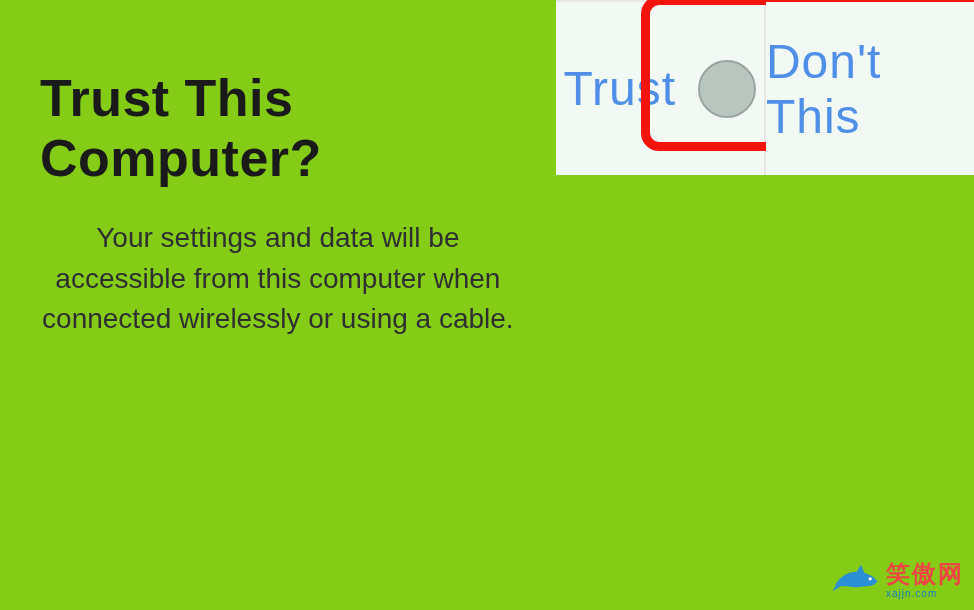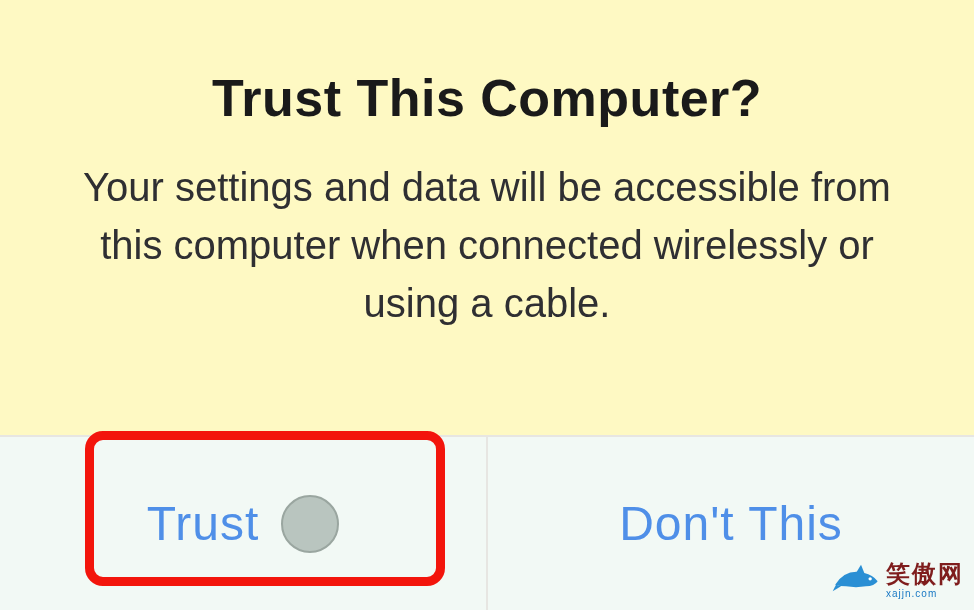--- a/index.html
+++ b/index.html
@@ -14,42 +14,42 @@
       background: #fefefe;
       position: relative;
       overflow: hidden;
     }
     .dialog {
       position: absolute;
       top: 0;
       left: 0;
       width: 974px;
       height: 610px;
-      background: #fef9c3;
+      background: #84cc16;
       display: flex;
-      flex-direction: column;
+      flex-direction: row;
     }
     .dialog-body {
       flex: 1;
       padding: 40px 40px 20px 40px;
       display: flex;
       flex-direction: column;
       align-items: center;
       justify-content: flex-start;
     }
     .dialog-title {
       font-size: 52px;
       font-weight: 600;
       color: #1a1a1a;
       margin-top: 28px;
       margin-bottom: 30px;
       letter-spacing: 0.5px;
     }
     .dialog-message {
-      font-size: 40px;
+      font-size: 28px;
       font-weight: 400;
       color: #2f2f32;
       text-align: center;
       line-height: 1.45;
       max-width: 880px;
     }
     .dialog-actions {
       display: flex;
       border-top: 2px solid #e7e6e2;
       height: 175px;
@@ -107,21 +107,21 @@
     }
     .watermark-text {
       display: flex;
       flex-direction: column;
       align-items: flex-start;
       line-height: 1.1;
     }
     .watermark-cn {
       font-size: 24px;
       font-weight: 700;
-      color: #7f1d1d;
+      color: #ef4444;
       letter-spacing: 2px;
     }
     .watermark-url {
       font-size: 10px;
       font-weight: 500;
       color: #1a79c4;
       letter-spacing: 1px;
     }
     .watermark-icon svg {
       width: 50px;

